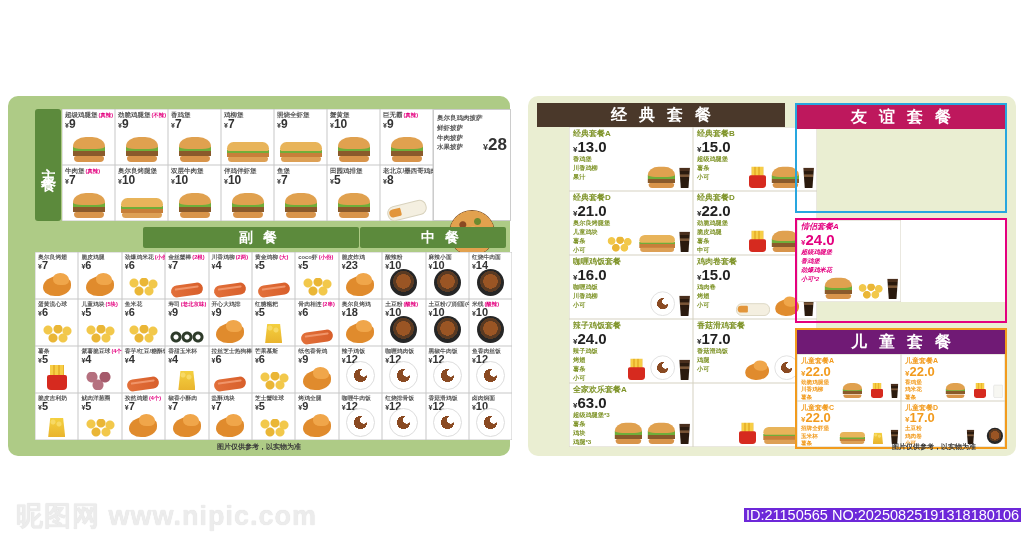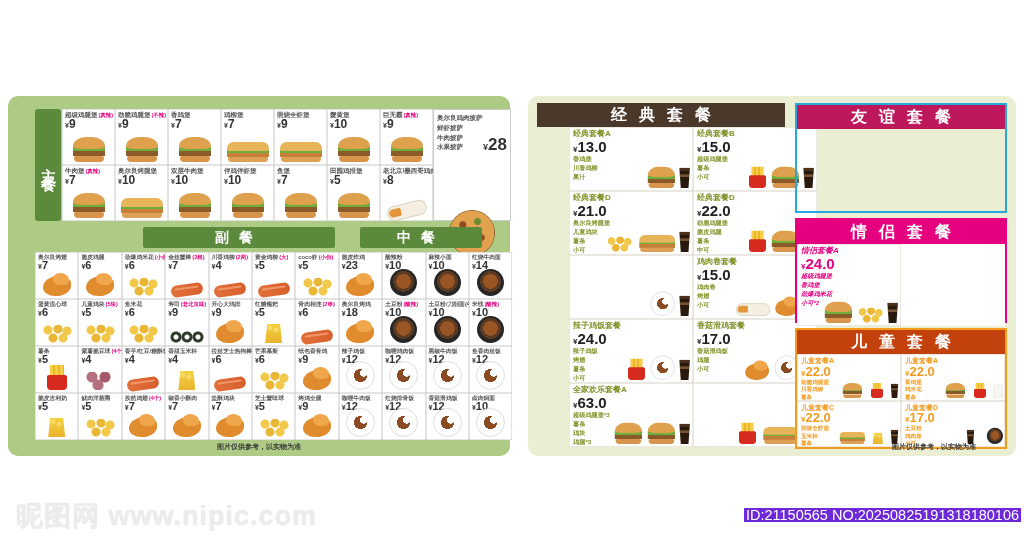--- a/index.html
+++ b/index.html
@@ -19,21 +19,21 @@
   .pizza-price .yen{font-size:9px;}
   .f-pizza{position:absolute;left:12px;top:58px;width:46px;height:46px;border-radius:50%;
     background:radial-gradient(circle at 30% 32%,#8a4a22 3px,transparent 4px),
                radial-gradient(circle at 62% 25%,#6d8a2f 3px,transparent 4px),
                radial-gradient(circle at 70% 60%,#8a4a22 3px,transparent 4px),
                radial-gradient(circle at 38% 66%,#c9342a 3px,transparent 4px),
                radial-gradient(circle at 52% 45%,#e8b45a 4px,transparent 5px),
                radial-gradient(circle,#e2a14e 0 68%,#8a5a2b 69%);}
   .f-pizza::after{content:"";position:absolute;left:16px;top:44px;width:12px;height:16px;background:#7a4a26;border-radius:3px;}
   .sub-hdr{position:absolute;top:131px;height:21px;background:#5c8a3c;color:#fff;display:flex;align-items:center;justify-content:center;
-    font-size:14px;font-weight:bold;letter-spacing:10px;border-radius:2px;}
+    font-size:14px;font-weight:bold;letter-spacing:10px;border-radius:2px;padding-left:24px;}
   .sub-hdr.fu{left:135px;width:192px;}
   .sub-hdr.zh{left:352px;width:122px;}
   .side-grid{position:absolute;left:27px;top:156px;display:grid;grid-template-columns:repeat(11,43.4px);grid-auto-rows:47px;background:#fff;}
 
   .cell{position:relative;background:#fff;box-shadow:inset 0 0 0 0.5px #c8c8c8;overflow:hidden;padding:2px 2px 0 3px;box-sizing:border-box;}
   .nm{font-size:6.5px;font-weight:bold;color:#555;line-height:1.1;white-space:nowrap;}
   .side-grid .nm{font-size:5.8px;}
   .tag{color:#e4007f;font-size:5.5px;margin-left:1px;font-weight:bold;}
   .pr{font-size:12px;font-weight:bold;color:#333;line-height:1;}
   .side-grid .pr{font-size:11px;}
@@ -88,21 +88,21 @@
   .sect-hdr{height:24px;display:flex;align-items:center;justify-content:center;color:#fff;font-size:16px;font-weight:bold;letter-spacing:12px;text-indent:12px;}
   .sect-classic{left:9px;top:7px;width:248px;}
   .sect-classic .sect-hdr{background:#4a382a;}
   .classic-grid{display:grid;grid-template-columns:repeat(2,124px);grid-auto-rows:64px;background:#fff;margin-left:32px;}
   .rcol-sect{left:267px;width:212px;border:2px solid;}
   .sect-friend{top:7px;height:110px;border-color:#28a6df;}
   .sect-friend .sect-hdr{background:#be185d;}
   .sect-couple{top:122px;height:105px;border-color:#e4007f;}
   .sect-couple .sect-hdr{background:#e4007f;}
   .sect-kids{top:232px;height:121px;border-color:#f29b1d;}
-  .sect-kids .sect-hdr{background:#c2410c;}
+  .sect-kids .sect-hdr{background:#701a75;}
   .duo-grid{display:grid;grid-template-columns:repeat(2,104px);grid-auto-rows:82px;background:#fff;}
   .kids-grid{display:grid;grid-template-columns:repeat(2,104px);grid-auto-rows:46.5px;background:#fff;}
 
   .combo{position:relative;background:#fff;box-shadow:inset 0 0 0 0.5px #d5d2c2;overflow:hidden;padding:3px 2px 2px 4px;box-sizing:border-box;display:flex;}
   .ctext{width:52%;}
   .cname{font-size:8px;font-weight:bold;line-height:1.1;white-space:nowrap;}
   .cprice{font-size:15px;font-weight:bold;color:#222;line-height:1.1;}
   .cprice .yen{font-size:8px;}
   .clines{font-size:6.2px;line-height:1.45;font-weight:bold;}
   .cart{position:absolute;right:2px;bottom:3px;display:flex;align-items:flex-end;gap:1px;}
@@ -599,20 +599,25 @@
               <div class="cprice"><span class="yen">¥</span>22.0</div>
               <div class="clines">劲脆鸡腿堡<br>脆皮鸡腿<br>薯条<br>中可</div>
             </div>
             <div class="cart">
               <div class="f f-fries"></div>
               <div class="f f-burger"></div>
               <div class="f f-drink"></div>
             </div>
           </div>
           <div class="combo">
+            <div class="ctext">
+              <div class="cname">咖喱鸡饭套餐</div>
+              <div class="cprice"><span class="yen">¥</span>16.0</div>
+              <div class="clines">咖喱鸡饭<br>川香鸡柳<br>小可</div>
+            </div>
             <div class="cart">
               <div class="f f-plate"></div>
               <div class="f f-drink"></div>
             </div>
           </div>
           <div class="combo">
             <div class="ctext">
               <div class="cname">鸡肉卷套餐</div>
               <div class="cprice"><span class="yen">¥</span>15.0</div>
               <div class="clines">鸡肉卷<br>烤翅<br>小可</div>
@@ -667,21 +672,20 @@
             </div>
           </div>
         </div>
     </div>
     <div class="sect rcol-sect sect-friend">
       <div class="sect-hdr">友谊套餐</div>
       <div class="duo-grid" id="friend-grid">
         </div>
     </div>
     <div class="sect rcol-sect sect-couple">
-      <div class="sect-hdr">情侣套餐</div>
       <div class="duo-grid" id="couple-grid">
           <div class="combo">
             <div class="ctext">
               <div class="cname">情侣套餐A</div>
               <div class="cprice"><span class="yen">¥</span>24.0</div>
               <div class="clines">超级鸡腿堡<br>香鸡堡<br>劲爆鸡米花<br>小可*2</div>
             </div>
             <div class="cart">
               <div class="f f-burger"></div>
               <div class="f f-balls"></div>

